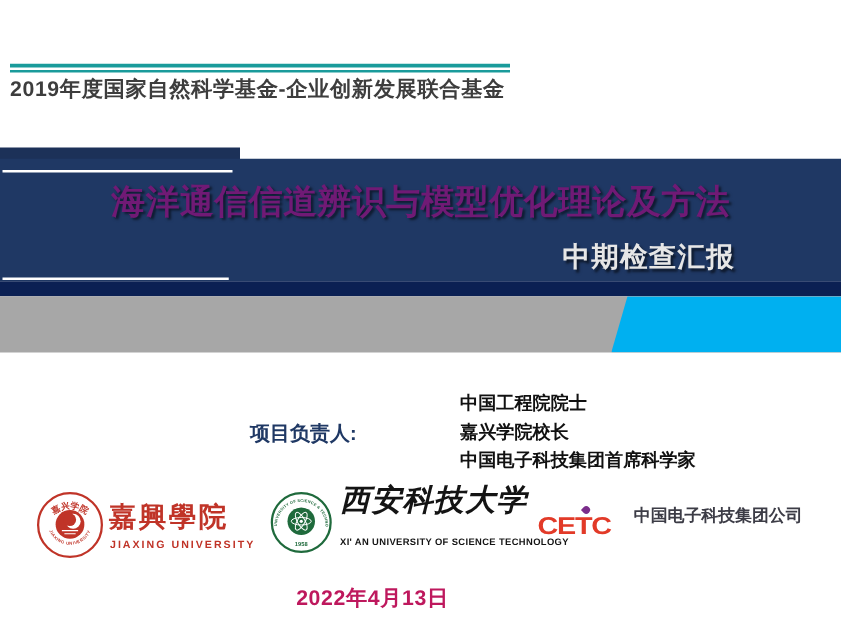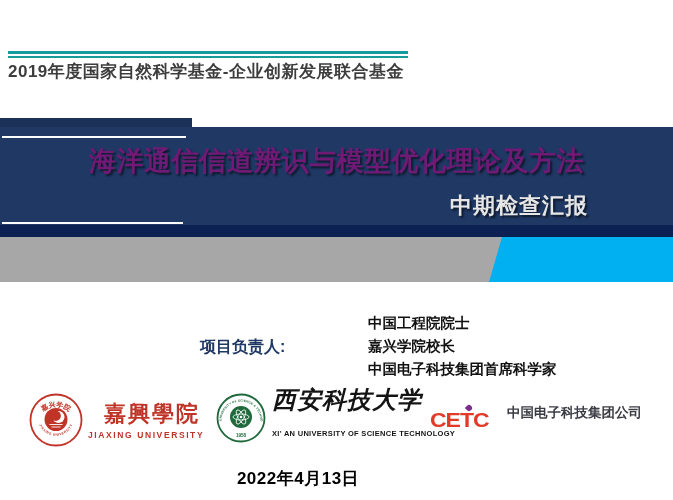--- a/index.html
+++ b/index.html
@@ -42,38 +42,38 @@
     color:var(--label_navy);white-space:nowrap;}
   .leader-name{position:absolute;left:303px;top:325px;font-size:30px;font-weight:bold;
     color:#0d0d0d;white-space:nowrap;}
   .leader-titles{position:absolute;left:368px;top:312px;list-style:none;}
   .leader-titles li{font-size:14.5px;font-weight:bold;color:#111111;line-height:23px;white-space:nowrap;}
 
   
   .seal{position:absolute;}
   .jx-seal{left:29px;top:393px;width:54px;height:54px;}
   .jx-cn{position:absolute;left:87px;top:399px;font-family:"Liberation Serif","DejaVu Serif",serif;
-    font-size:22px;font-weight:bold;color:var(--jx_red);letter-spacing:2px;white-space:nowrap;margin-left:17px;}
+    font-size:22px;font-weight:bold;color:var(--jx_red);letter-spacing:2px;white-space:nowrap;}
   .jx-en{position:absolute;left:88px;top:430px;font-size:8.5px;font-weight:bold;color:var(--jx_red);
     letter-spacing:1.6px;white-space:nowrap;}
   .xust-seal{left:216px;top:393px;width:50px;height:50px;}
   .xust-cn{position:absolute;left:272px;top:384px;font-family:"Liberation Serif","DejaVu Serif",serif;
     font-size:24px;font-weight:bold;font-style:italic;color:#141414;letter-spacing:1px;white-space:nowrap;}
   .xust-en{position:absolute;left:272px;top:429px;font-size:7.5px;font-weight:bold;color:#141414;
     letter-spacing:0.3px;white-space:nowrap;}
   .cetc-wordmark{position:absolute;left:430px;top:407px;font-size:23px;font-weight:bold;
     color:var(--cetc_red);letter-spacing:-1px;transform:scaleY(0.85);white-space:nowrap;}
   .cetc-dot{position:absolute;left:466px;top:405px;width:6px;height:6px;background:var(--cetc_purple);
     border-radius:50% 50% 50% 0;transform:rotate(45deg);}
   .cetc-org{position:absolute;left:491px;top:404px;}
   .cetc-org div{font-size:13.5px;font-weight:bold;color:var(--cetc_text);line-height:17px;white-space:nowrap;margin-left:16px;}
 
   
   .slide-date{position:absolute;left:0;top:467px;width:596px;text-align:center;
-    font-size:17px;font-weight:bold;color:#000000;letter-spacing:0.5px;}
+    font-size:17px;font-weight:bold;color:#be185d;letter-spacing:0.5px;}
 </style>
 </head>
 <body>
 
 <div class="slide">
 
   <div class="fund-heading">2019年度国家自然科学基金-企业创新发展联合基金</div>
   <div class="fund-underline"></div>
 
   <div class="band-accent"></div>

